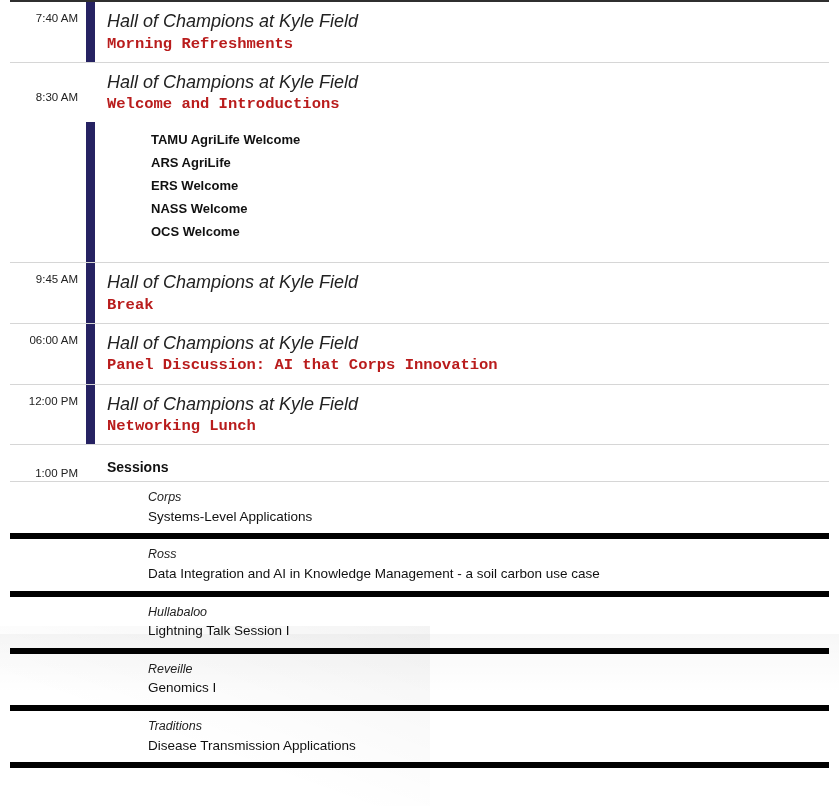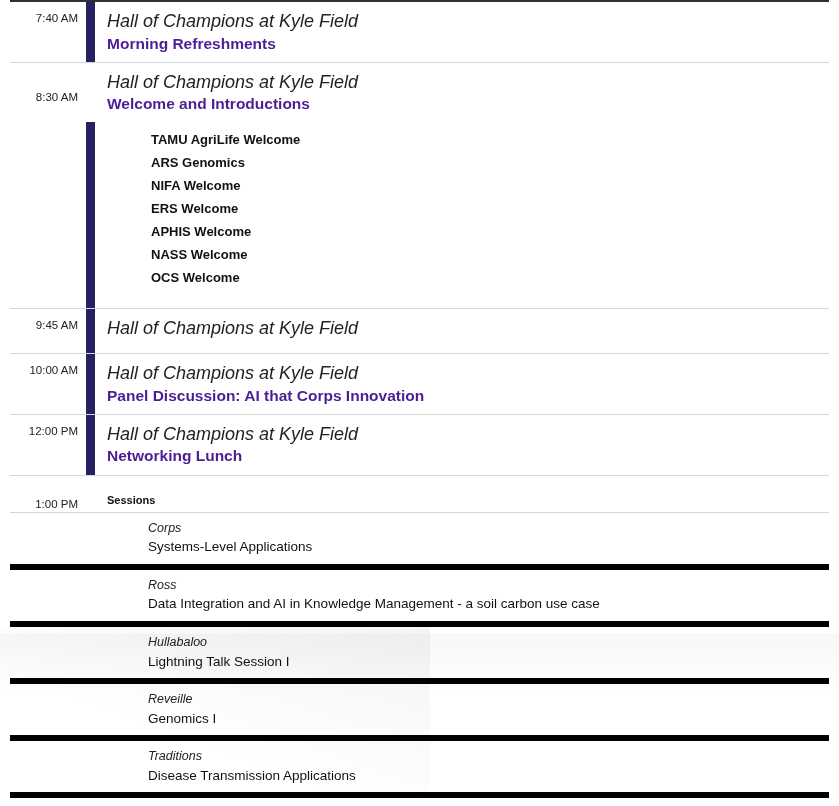--- a/index.html
+++ b/index.html
@@ -85,23 +85,24 @@
 
   .venue {
     font-style: italic;
     font-size: 18px;
     color: #222222;
     line-height: 1.25;
   }
   .title {
     font-weight: bold;
     font-size: 15.5px;
-    color: #4c1d95;
+    color: #b91c1c;
     line-height: 1.3;
     padding-top: 1px;
+    font-family: Liberation Mono, monospace;
   }
 
   
   .subrow {
     display: flex;
     align-items: stretch;
     min-height: 0;
   }
   .subrow .bar { background: #262262; }
   .sub-list {
@@ -119,21 +120,21 @@
   .sessions-head {
     display: flex;
     align-items: flex-end;
     border-bottom: 1px solid #d6d6d6;
     min-height: 36px;
   }
   .sessions-head .label {
     flex: 1 1 auto;
     padding: 10px 0 6px 12px;
     font-weight: bold;
-    font-size: 11px;
+    font-size: 14px;
     color: #111111;
   }
 
   .session-row {
     display: flex;
     align-items: flex-start;
     min-height: 50px;
     border-bottom: 6px solid #000000;
   }
   .session-spacer {
@@ -208,39 +209,38 @@
         <div class="venue">Hall of Champions at Kyle Field</div>
         <div class="title">Welcome and Introductions</div>
       </div>
     </div>
 
     <div class="row subrow">
       <div class="time-cell"></div>
       <div class="bar navy"></div>
       <div class="sub-list">
         <div class="sub-item">TAMU AgriLife Welcome</div>
-        <div class="sub-item">ARS Genomics</div>
-        <div class="sub-item">NIFA Welcome</div>
+        <div class="sub-item">ARS AgriLife</div>
         <div class="sub-item">ERS Welcome</div>
-        <div class="sub-item">APHIS Welcome</div>
         <div class="sub-item">NASS Welcome</div>
         <div class="sub-item">OCS Welcome</div>
       </div>
     </div>
 
     <div class="row">
       <div class="time-cell">9:45 AM</div>
       <div class="bar navy"></div>
       <div class="content">
         <div class="venue">Hall of Champions at Kyle Field</div>
+        <div class="title">Break</div>
       </div>
     </div>
 
     <div class="row">
-      <div class="time-cell">10:00 AM</div>
+      <div class="time-cell">06:00 AM</div>
       <div class="bar navy"></div>
       <div class="content">
         <div class="venue">Hall of Champions at Kyle Field</div>
         <div class="title">Panel Discussion:  AI that Corps Innovation</div>
       </div>
     </div>
 
     <div class="row">
       <div class="time-cell">12:00 PM</div>
       <div class="bar navy"></div>

